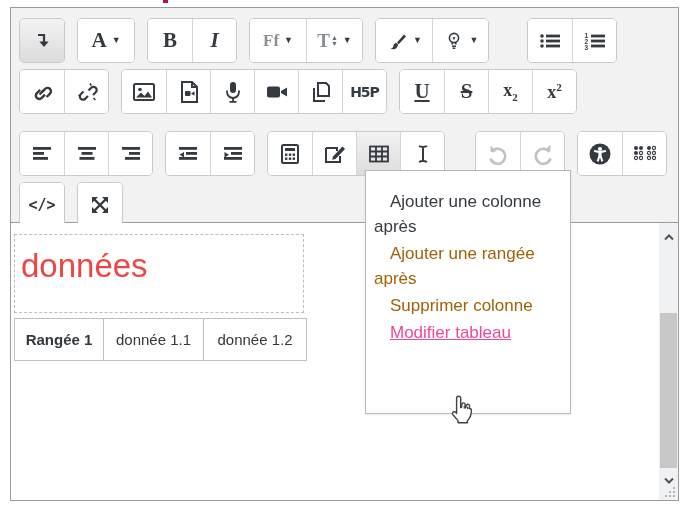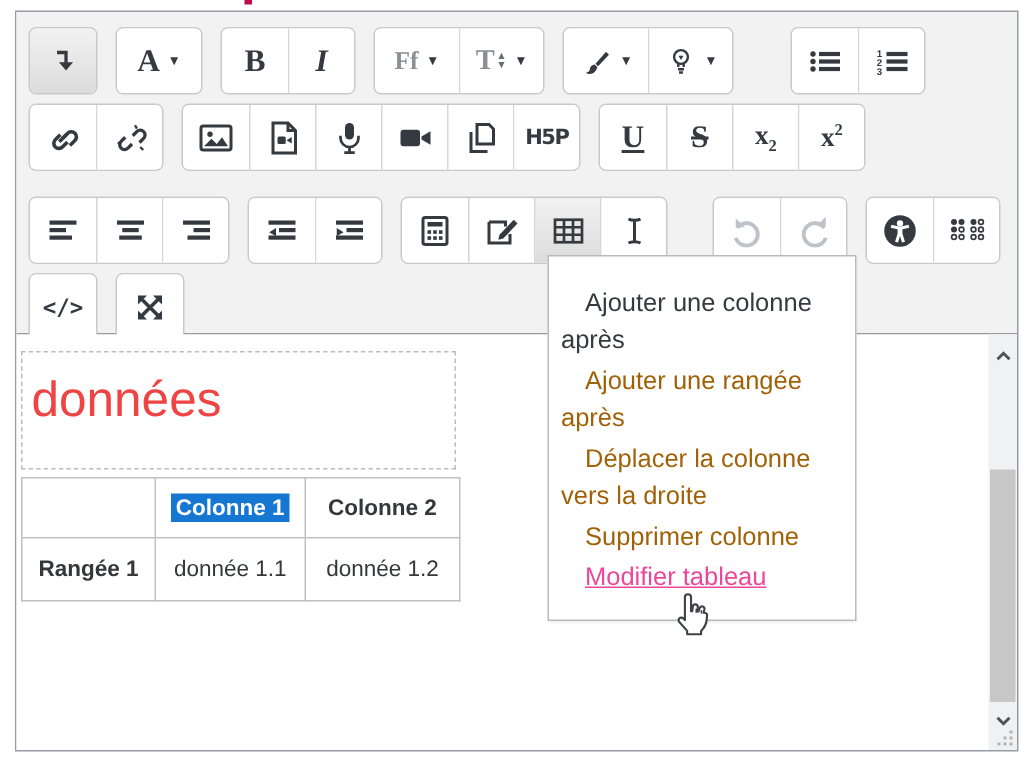--- a/index.html
+++ b/index.html
@@ -397,25 +397,20 @@
       </div>
     </div>
 
     <div class="content">
       <div class="caption-box">
         <span class="caption-text">données</span>
       </div>
 
       <table class="data">
         <tbody>
-            <tr class="hrow">
-          <th class="col0"></th>
-          <th class="col1 center"><span class="sel">Colonne 1</span></th>
-          <th class="col2 center">Colonne 2</th>
-        </tr>
         <tr class="drow">
           <th class="col0 left">Rangée 1</th>
           <td class="col1 left">donnée 1.1</td>
           <td class="col2 left">donnée 1.2</td>
         </tr>
       </tbody>
         </table>
 
       <div class="scrollbar">
         <div class="sb-btn sb-up">
@@ -428,21 +423,20 @@
           <svg width="10" height="7" viewBox="0 0 10 7">
               <path d="M1 1.5 L5 5.5 L9 1.5" fill="none" stroke="#4f5458" stroke-width="2"></path>
             </svg>
         </div>
       </div>
     </div>
 
     <div class="menu">
       <a class="dark">Ajouter une colonne après</a>
       <a class="red">Ajouter une rangée après</a>
-      <a class="red">Déplacer la colonne vers la droite</a>
       <a class="red">Supprimer colonne</a>
       <a class="red-underline">Modifier tableau</a>
     </div>
 
     <div class="cursor">
       <svg width="28" height="32" viewBox="0 0 28 32">
         <path d="M10.6 3.2 c1.2 0 2.1 .9 2.1 2.1 v9.2 h.8 l.4-3.1 c.1-.9 .9-1.6 1.8-1.5 .9 .1 1.6 .9 1.5 1.9 l-.3 2.9 h.8 l.7-2.2 c.3-.9 1.2-1.4 2.1-1.1 .9 .3 1.3 1.2 1.1 2.1 l-.6 2 h.7 c1 0 1.8 .8 1.7 1.8 l-.3 3.1 c-.2 2.2-1.1 4.3-2.6 6 l-1.1 1.3 v2.1 h-9.3 v-2.2 l-5.2-5.9 c-.6-.7-.6-1.8 .1-2.5 .7-.7 1.9-.6 2.6 .1 l1 1.1 V5.3 c0-1.2 .9-2.1 2-2.1z" fill="#fff" stroke="#3f4247" stroke-width="1.4" stroke-linejoin="round"></path>
         <path d="M12.7 15 v-3 M16.2 15.5 v-2.6 M19.6 16 v-2.2" fill="none" stroke="#3f4247" stroke-width="1.1"></path>
       </svg>
     </div>

